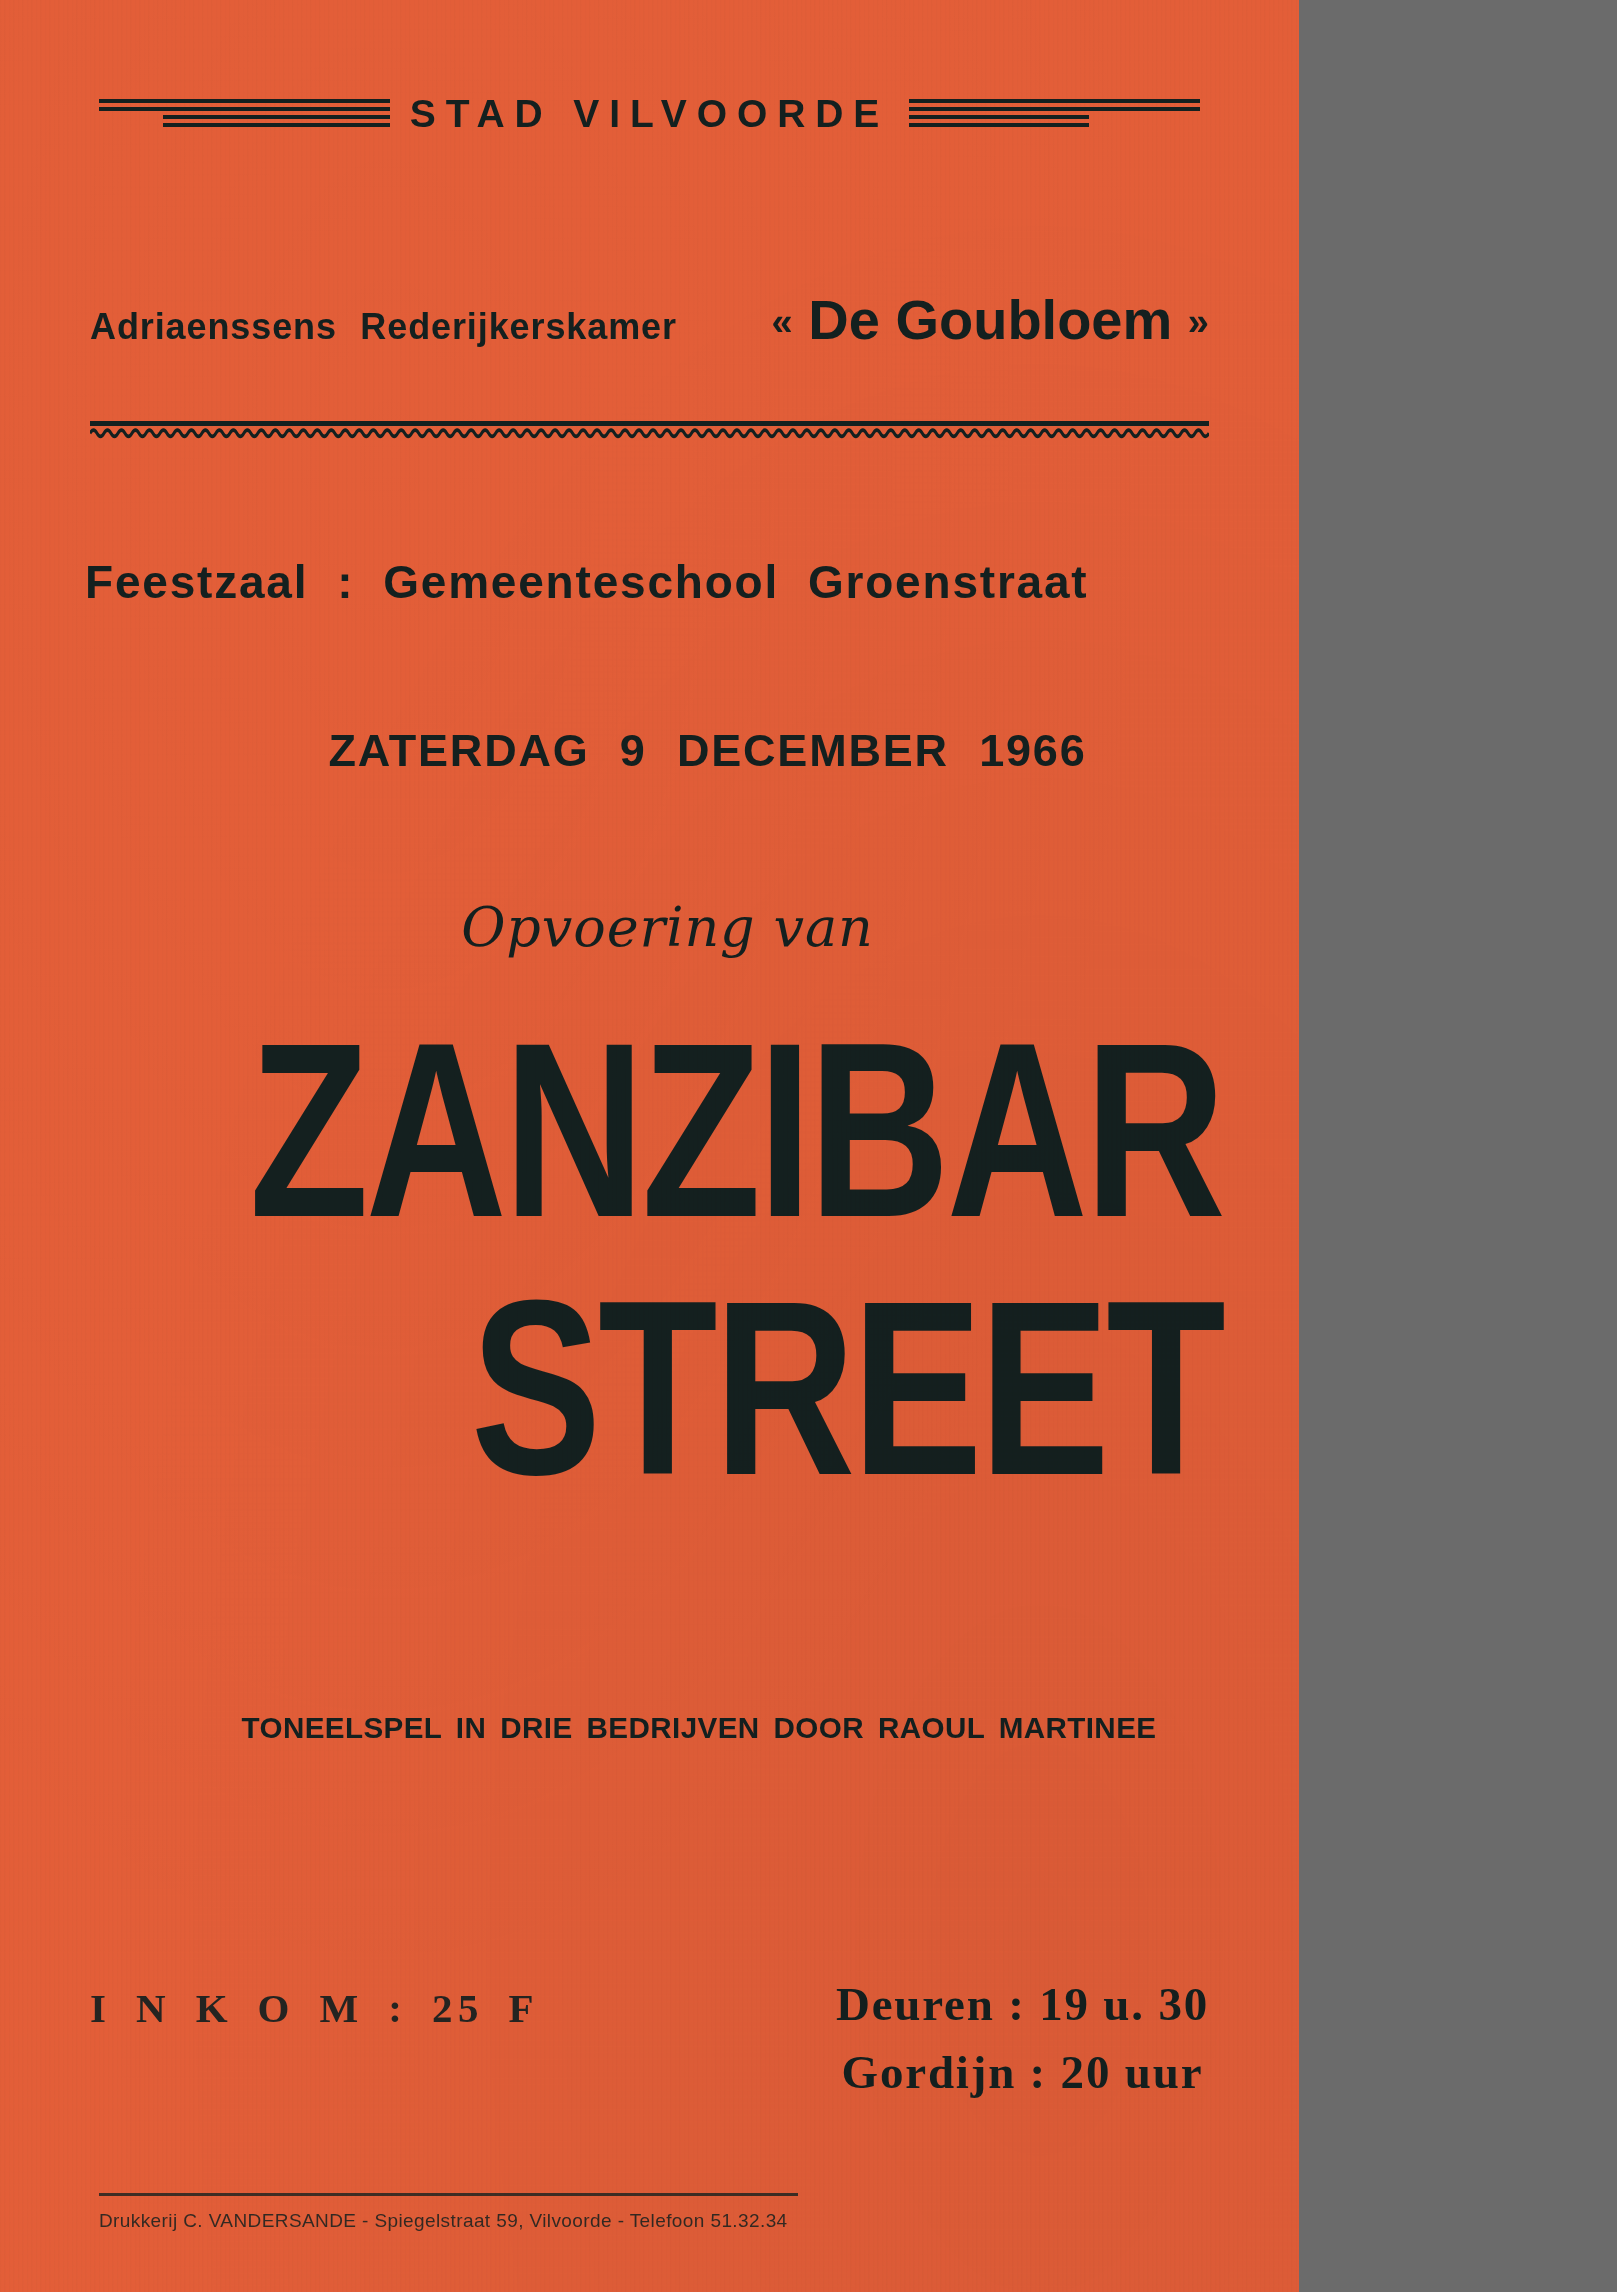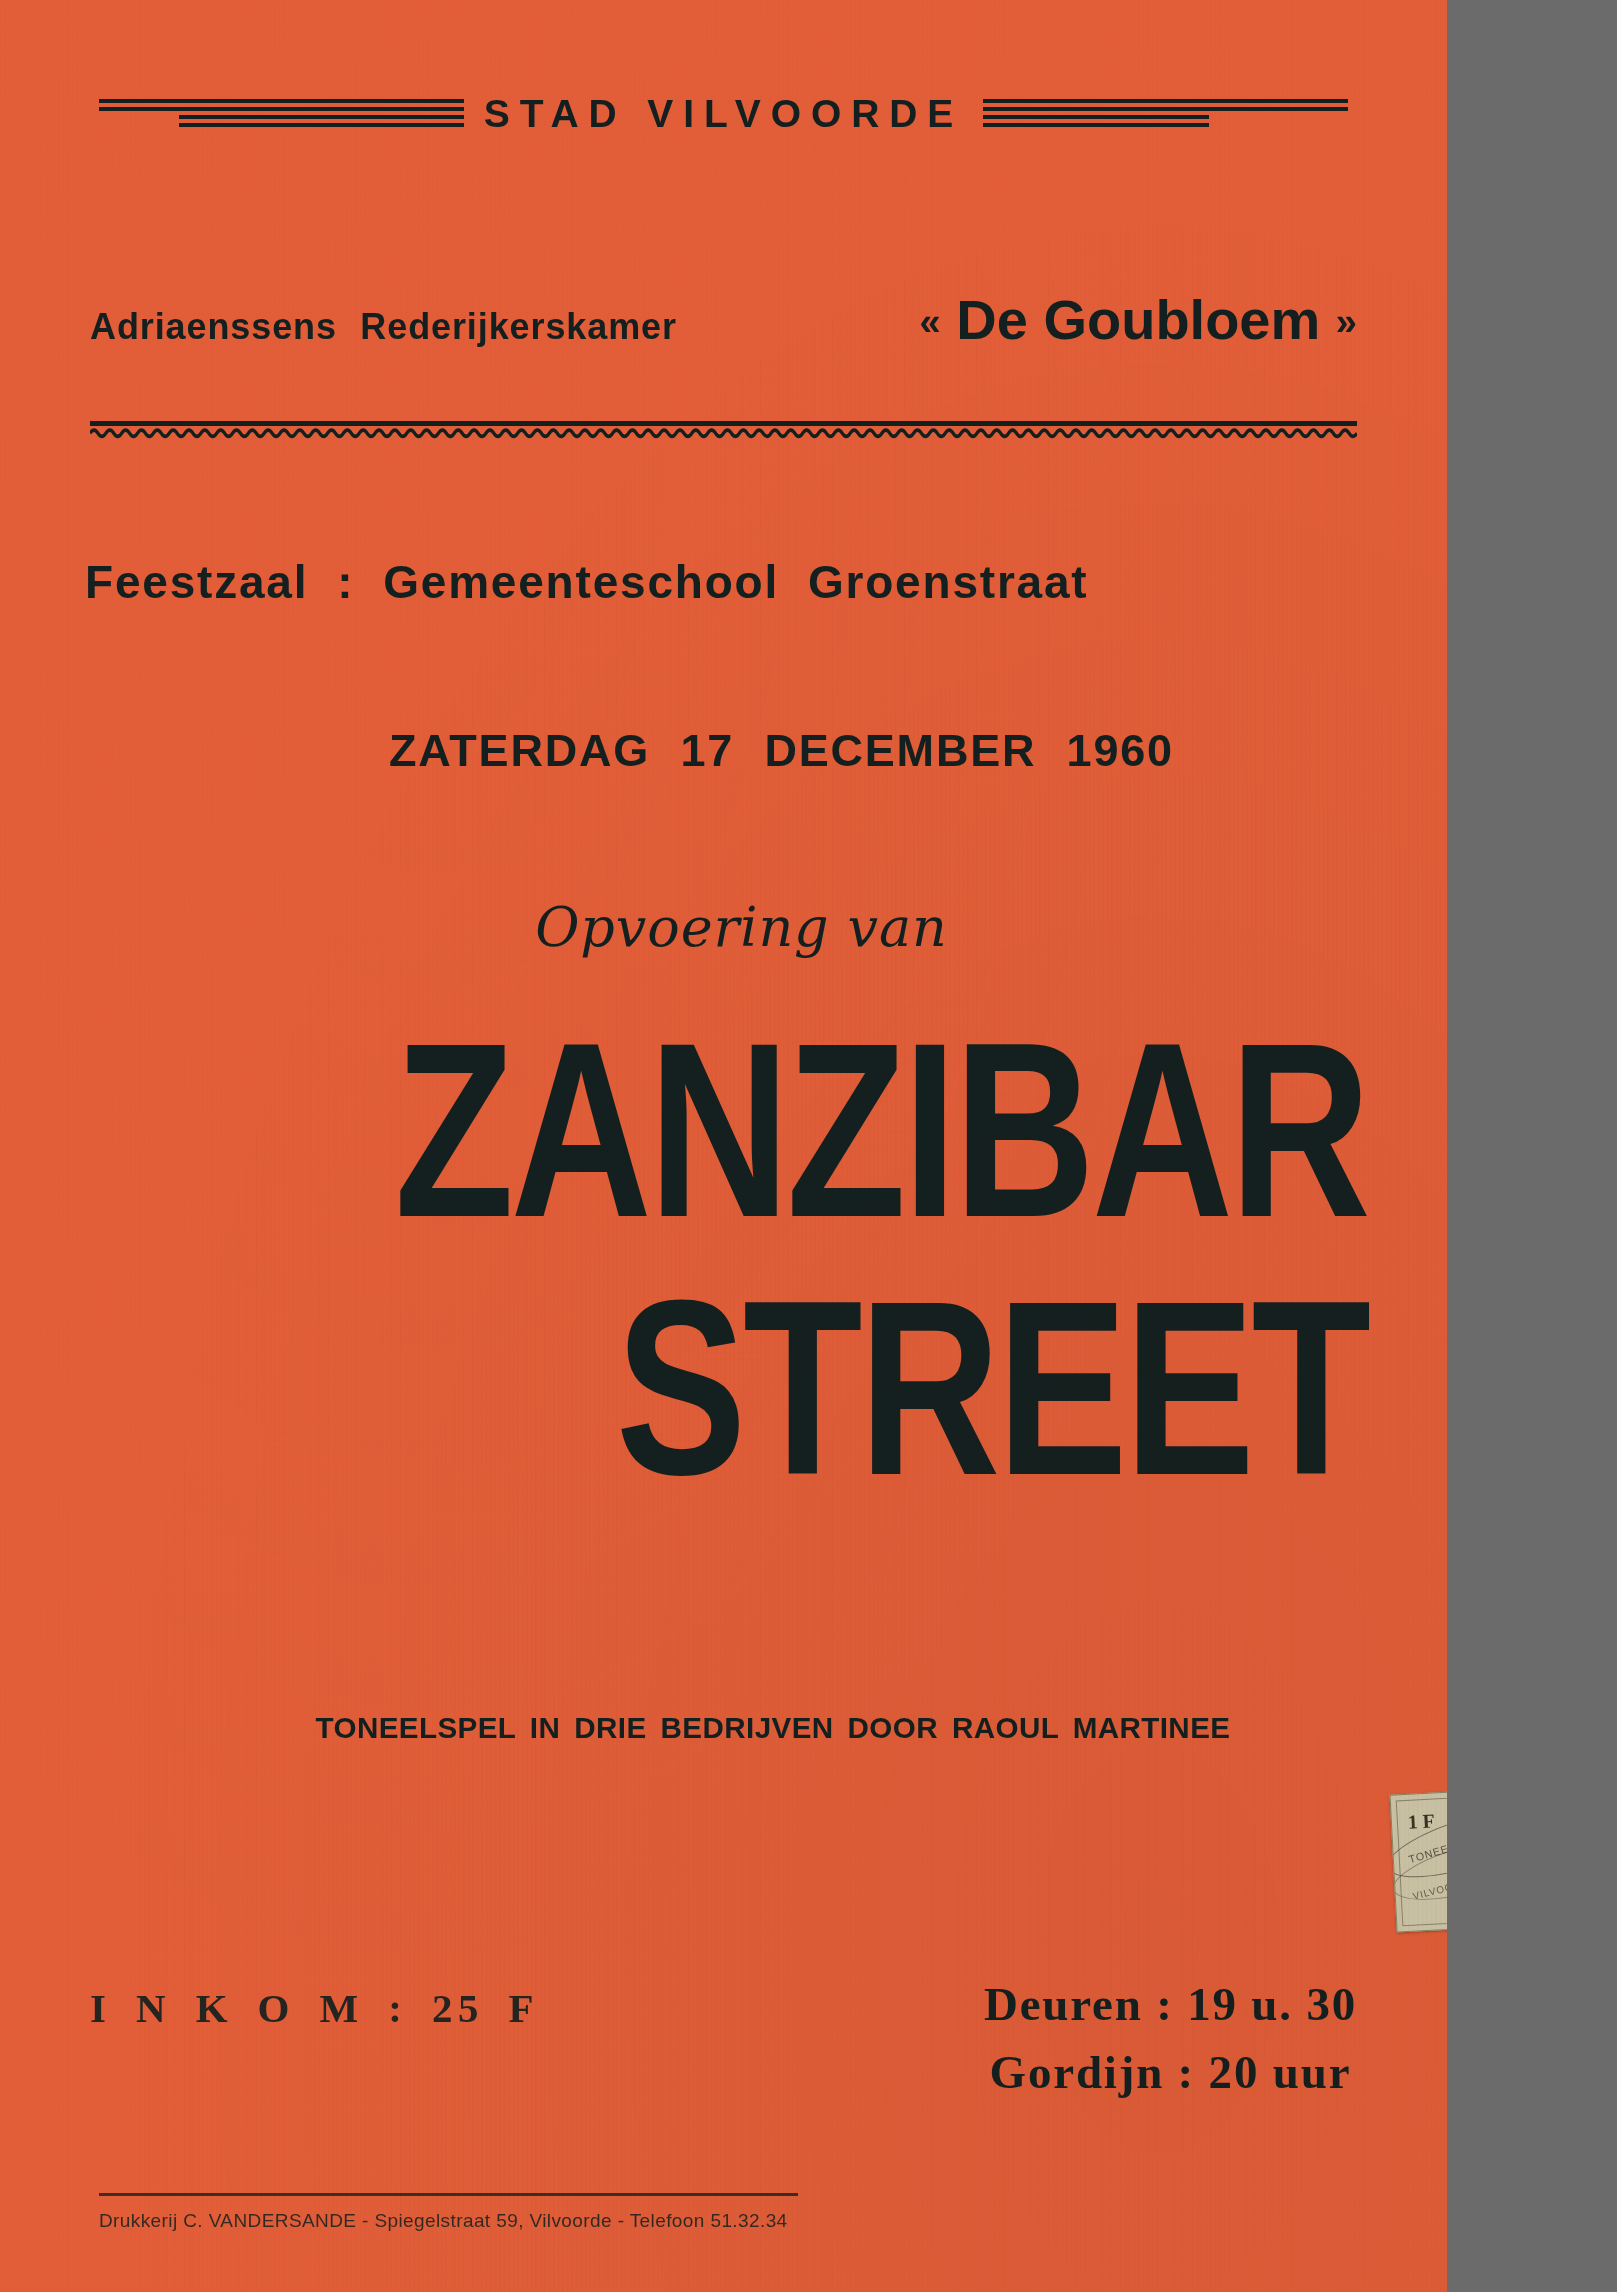--- a/index.html
+++ b/index.html
@@ -2,21 +2,21 @@
 <html style="font-size:14.3px"><head>
 <meta charset="utf-8">
 <style>
   html, body {
     margin: 0;
     padding: 0;
     background: #6b6b6b;
   }
   .poster {
     position: relative;
-    width: 1447px;
+    width: 1299px;
     height: 2293px;
     background: #e35e38;
     overflow: hidden;
     font-family: "Liberation Sans", sans-serif;
     color: #14201f;
     box-sizing: border-box;
   }
   
   .texture {
     position: absolute;
@@ -338,21 +338,21 @@
 
   <div class="wavy">
     <div class="solid"></div>
     <svg viewBox="0 0 1600 14" preserveAspectRatio="none">
       <path d="M0 7 Q 5 0 10 7 T 20 7 T 30 7 T 40 7 T 50 7 T 60 7 T 70 7 T 80 7 T 90 7 T 100 7 T 110 7 T 120 7 T 130 7 T 140 7 T 150 7 T 160 7 T 170 7 T 180 7 T 190 7 T 200 7 T 210 7 T 220 7 T 230 7 T 240 7 T 250 7 T 260 7 T 270 7 T 280 7 T 290 7 T 300 7 T 310 7 T 320 7 T 330 7 T 340 7 T 350 7 T 360 7 T 370 7 T 380 7 T 390 7 T 400 7 T 410 7 T 420 7 T 430 7 T 440 7 T 450 7 T 460 7 T 470 7 T 480 7 T 490 7 T 500 7 T 510 7 T 520 7 T 530 7 T 540 7 T 550 7 T 560 7 T 570 7 T 580 7 T 590 7 T 600 7 T 610 7 T 620 7 T 630 7 T 640 7 T 650 7 T 660 7 T 670 7 T 680 7 T 690 7 T 700 7 T 710 7 T 720 7 T 730 7 T 740 7 T 750 7 T 760 7 T 770 7 T 780 7 T 790 7 T 800 7 T 810 7 T 820 7 T 830 7 T 840 7 T 850 7 T 860 7 T 870 7 T 880 7 T 890 7 T 900 7 T 910 7 T 920 7 T 930 7 T 940 7 T 950 7 T 960 7 T 970 7 T 980 7 T 990 7 T 1000 7 T 1010 7 T 1020 7 T 1030 7 T 1040 7 T 1050 7 T 1060 7 T 1070 7 T 1080 7 T 1090 7 T 1100 7 T 1110 7 T 1120 7 T 1130 7 T 1140 7 T 1150 7 T 1160 7 T 1170 7 T 1180 7 T 1190 7 T 1200 7 T 1210 7 T 1220 7 T 1230 7 T 1240 7 T 1250 7 T 1260 7 T 1270 7 T 1280 7 T 1290 7 T 1300 7 T 1310 7 T 1320 7 T 1330 7 T 1340 7 T 1350 7 T 1360 7 T 1370 7 T 1380 7 T 1390 7 T 1400 7 T 1410 7 T 1420 7 T 1430 7 T 1440 7 T 1450 7 T 1460 7 T 1470 7 T 1480 7 T 1490 7 T 1500 7 T 1510 7 T 1520 7 T 1530 7 T 1540 7 T 1550 7 T 1560 7 T 1570 7 T 1580 7 T 1590 7 T 1600 7" fill="none" stroke="#14201f" stroke-width="4"></path>
     </svg>
   </div>
 
   <div class="venue">Feestzaal  :  Gemeenteschool  Groenstraat</div>
 
-  <div class="date">ZATERDAG 17 DECEMBER 1960</div>
+  <div class="date">ZATERDAG 9 DECEMBER 1966</div>
 
   <div class="script-line">Opvoering  van</div>
 
   <div class="big-title">
     <span class="ln1">ZANZIBAR</span>
     <span class="ln2">STREET</span>
   </div>
 
   <div class="subtitle">TONEELSPEL IN DRIE BEDRIJVEN DOOR RAOUL  MARTINEE</div>
 

